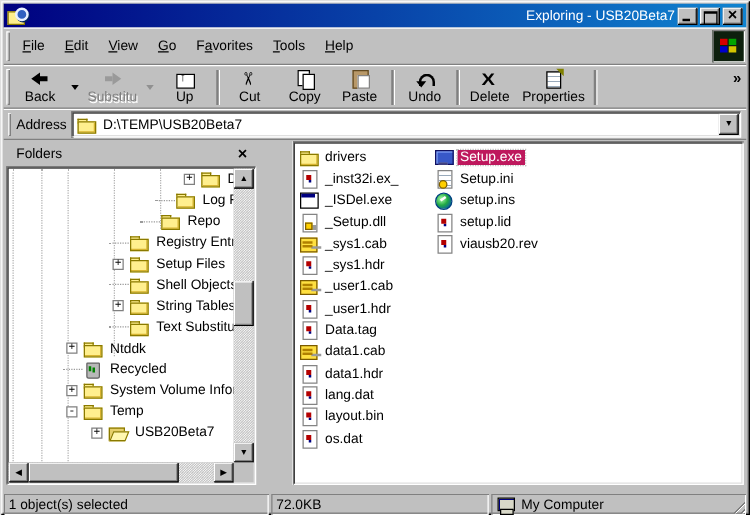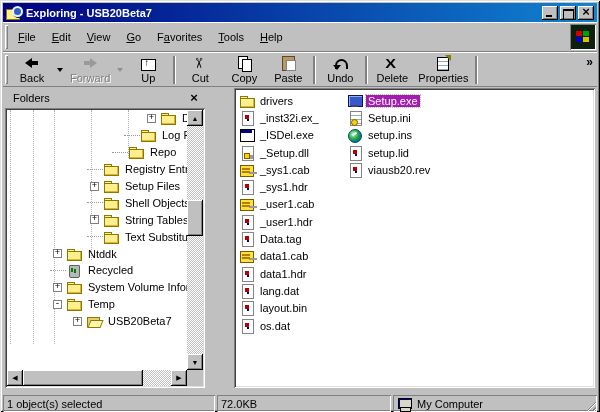--- a/index.html
+++ b/index.html
@@ -7,22 +7,22 @@
     font-family:"Liberation Sans", sans-serif; font-size:11px; color:#000; }
 
   .window { width:600px; height:412px; background:#c0c0c0; padding:3px;
     box-shadow: inset 1px 1px 0 #dfdfdf, inset -1px -1px 0 #000,
                 inset 2px 2px 0 #fff, inset -2px -2px 0 #808080;
     display:flex; flex-direction:column; }
 
   
   .titlebar { height:19px; background:linear-gradient(90deg,#000080,#1084d0);
     display:flex; align-items:center; padding:0 3px; flex:none; }
-  .titlebar .title { color:#fff; font-weight:bold; margin-left:4px; flex:1;
-    white-space:nowrap; overflow:hidden; }
+  .titlebar .title { color:#fff; font-weight:normal; margin-left:4px; flex:1;
+    white-space:nowrap; overflow:hidden;text-align:right; }
   .winbtn { width:16px; height:14px; background:#c0c0c0; margin-left:2px;
     box-shadow: inset -1px -1px 0 #000, inset 1px 1px 0 #fff,
                 inset -2px -2px 0 #808080; position:relative; flex:none;
     display:flex; align-items:center; justify-content:center;
     font-weight:bold; font-size:11px; line-height:10px; }
   .glyph-min::before { content:""; position:absolute; left:4px; bottom:3px; width:6px; height:2px; background:#000; }
   .glyph-max::before { content:""; position:absolute; left:3px; top:3px; width:9px; height:8px;
     border:1px solid #000; border-top:2px solid #000; }
   .glyph-close::before { content:"×"; font-size:13px; font-weight:bold; position:relative; top:-1px; }
 
@@ -102,21 +102,21 @@
 
   .filepane { flex:1; background:#fff; position:relative; overflow:hidden;
     box-shadow: inset 1px 1px 0 #808080, inset -1px -1px 0 #fff,
                 inset 2px 2px 0 #404040, inset -2px -2px 0 #dfdfdf; }
   .file-col { position:absolute; top:4px; }
   .file-col:nth-child(1) { left:5px; }
   .file-col:nth-child(2) { left:113px; }
   .file-item { height:17.3px; display:flex; align-items:center; white-space:nowrap; }
   .file-item .i { margin-right:3px; flex:none; }
   .file-label { padding:0 2px; }
-  .file-item.selected .file-label { background:#a21caf; color:#fff; outline:1px dotted #c0c0c0; }
+  .file-item.selected .file-label { background:#be185d; color:#fff; outline:1px dotted #c0c0c0; }
 
   
   .statusbar { height:20px; flex:none; display:flex; gap:2px; padding-top:6px; }
   .status-panel { height:17px; display:flex; align-items:center; padding:0 4px; overflow:hidden;
     box-shadow: inset 1px 1px 0 #808080, inset -1px -1px 0 #fff; white-space:nowrap; }
   .status-panel .i { margin-right:4px; }
   .status-panel:nth-child(1) { width:212px; flex:none; }
   .status-panel:nth-child(2) { width:174px; flex:none; }
   .status-panel:nth-child(3) { flex:1; position:relative; }
   .resize-grip { position:absolute; right:1px; bottom:1px; width:12px; height:12px;
@@ -256,21 +256,21 @@
     <span id="toolbar-buttons" style="display:flex; align-items:center;text-align:center;">
         <div class="tb-btn">
           <span class="i back-arrow-icon"></span>
           <div class="tb-label">Back</div>
         </div>
         <div class="tb-drop">
           <span class="drop-arrow"></span>
         </div>
         <div class="tb-btn disabled">
           <span class="i forward-arrow-icon"></span>
-          <div class="tb-label">Forward</div>
+          <div class="tb-label">Substitu</div>
         </div>
         <div class="tb-drop disabled">
           <span class="drop-arrow"></span>
         </div>
         <div class="tb-btn">
           <span class="i up-folder-icon"></span>
           <div class="tb-label">Up</div>
         </div>
         <div class="tb-sep"></div>
         <div class="tb-btn">
@@ -297,20 +297,29 @@
         </div>
         <div class="tb-btn">
           <span class="i properties-icon"></span>
           <div class="tb-label">Properties</div>
         </div>
         <div class="tb-sep"></div>
       </span>
     <span class="chevron">»</span>
   </div>
 
+  <div class="band addressbar">
+    <span class="grip"></span>
+    <span class="addr-label">Address</span>
+    <div class="combo">
+      <span class="i folder-icon"></span>
+      <span class="combo-value">D:\TEMP\USB20Beta7</span>
+      <span class="combo-btn">▼</span>
+    </div>
+  </div>
 
   <div class="content">
 
     <div class="folders-panel">
       <div class="panel-header">
         <span>Folders</span>
         <span class="panel-close">×</span>
       </div>
       <div class="tree-area">
         <div class="vguide" style="left:5px;  height:234px;"></div>

